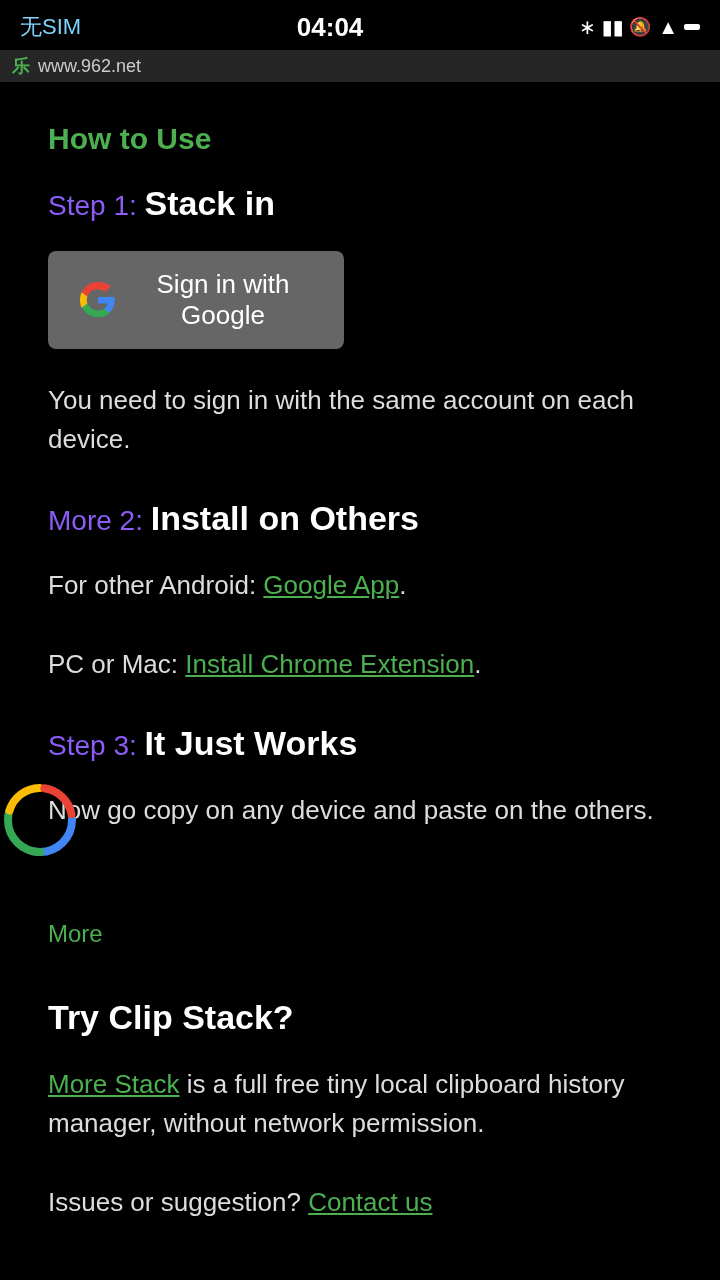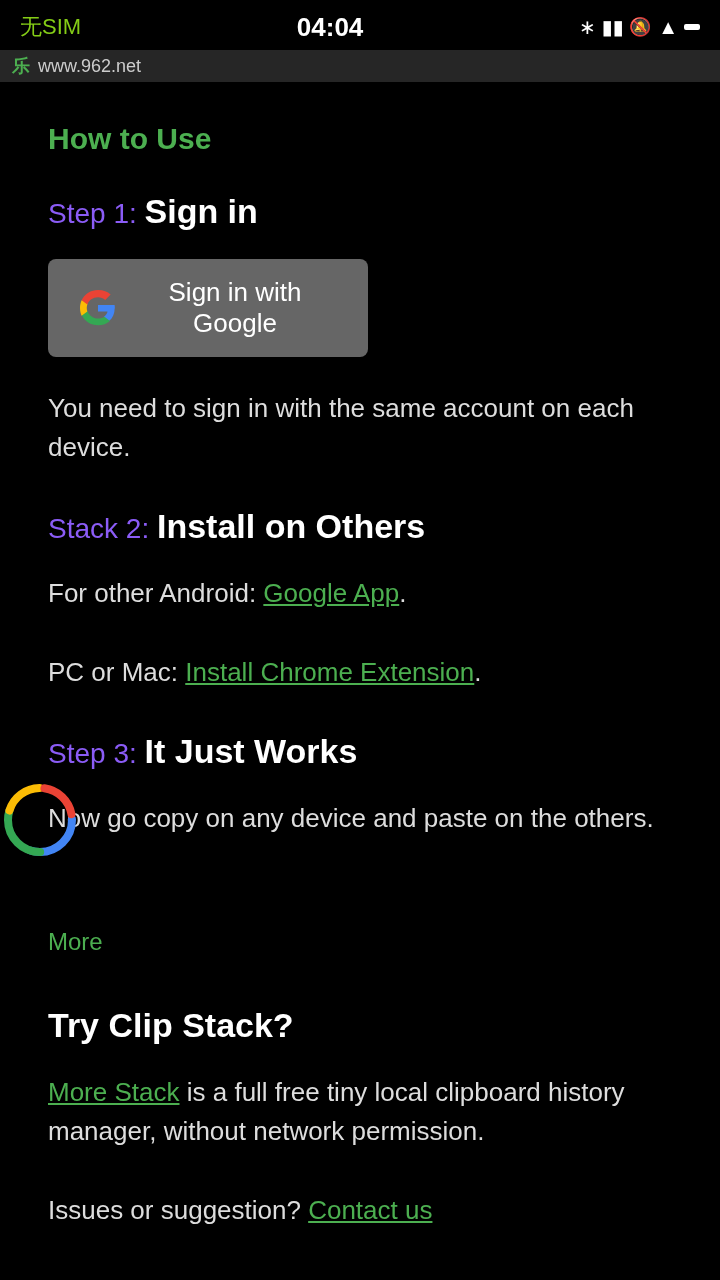--- a/index.html
+++ b/index.html
@@ -19,21 +19,21 @@
     .status-bar {
       display: flex;
       justify-content: space-between;
       align-items: center;
       padding: 10px 20px 6px 20px;
       height: 50px;
       background: #000;
     }
     .status-left {
       font-size: 22px;
-      color: #84cc16;
+      color: #7dd3fc;
       font-weight: 500;
     }
     .status-center {
       font-size: 26px;
       color: #fff;
       font-weight: 600;
     }
     .status-right {
       display: flex;
       align-items: center;
@@ -58,21 +58,21 @@
 
     
     .content {
       padding: 40px 48px 40px 48px;
     }
 
     .section-heading {
       color: #4CAF50;
       font-size: 30px;
       font-weight: 600;
-      margin-bottom: 36px;
+      margin-bottom: 28px;
     }
 
     .step-title {
       font-size: 30px;
       color: #fff;
       margin-bottom: 28px;
     }
     .step-title .bold {
       font-weight: 700;
       font-size: 34px;
@@ -84,21 +84,21 @@
     }
 
     
     .google-btn {
       display: flex;
       align-items: center;
       background: #666;
       border-radius: 8px;
       padding: 18px 32px;
       cursor: pointer;
-      width: 320px;
+      width: 296px;
       margin-bottom: 32px;
       border: none;
       gap: 18px;
     }
     .google-logo {
       width: 36px;
       height: 36px;
       flex-shrink: 0;
     }
     .google-btn-text {
@@ -173,40 +173,40 @@
   <span class="watermark-logo">乐</span>
   <span>www.962.net</span>
 </div>
 
 <div class="content">
 
   <div class="section-heading">How to Use</div>
 
   <div class="step-section">
     <div class="step-title">
-      <span class="light">Step 1: </span><span class="bold">Sign in</span>
+      <span class="light">Step 1: </span><span class="bold">Stack in</span>
     </div>
 
     <button class="google-btn">
 
       <svg class="google-logo" viewBox="0 0 48 48" xmlns="http://www.w3.org/2000/svg">
         <path fill="#4285F4" d="M46.5 24.5c0-1.6-.1-3.1-.4-4.5H24v8.5h12.7c-.5 2.8-2.1 5.1-4.5 6.7v5.5h7.3c4.3-3.9 6.7-9.7 6.7-16.2z"></path>
         <path fill="#34A853" d="M24 47c6.5 0 11.9-2.1 15.9-5.8l-7.3-5.5c-2.2 1.5-5 2.4-8.6 2.4-6.6 0-12.2-4.4-14.2-10.4H2.2v5.7C6.1 41.9 14.5 47 24 47z"></path>
         <path fill="#FBBC05" d="M9.8 28.7c-.5-1.5-.8-3.1-.8-4.7s.3-3.2.8-4.7v-5.7H2.2C.8 16.8 0 20.3 0 24s.8 7.2 2.2 10.4l7.6-5.7z"></path>
         <path fill="#EA4335" d="M24 9.5c3.7 0 7 1.3 9.6 3.8l7.2-7.2C36.8 2.1 31.4 0 24 0 14.5 0 6.1 5.1 2.2 13.6l7.6 5.7c2-6 7.6-9.8 14.2-9.8z"></path>
       </svg>
       <span class="google-btn-text">Sign in with Google</span>
     </button>
 
     <div class="description">You need to sign in with the same account on each device.</div>
   </div>
 
   <div class="step-section">
     <div class="step-title">
-      <span class="light">Stack 2: </span><span class="bold">Install on Others</span>
+      <span class="light">More 2: </span><span class="bold">Install on Others</span>
     </div>
     <div class="description">
       <span>For other Android: </span><a class="link">Google App</a><span>.</span>
     </div>
     <div class="description" style="margin-bottom:0;">
       <span>PC or Mac: </span><a class="link">Install Chrome Extension</a><span>.</span>
     </div>
   </div>
 
   <div class="step-section" style="margin-top:40px;">

